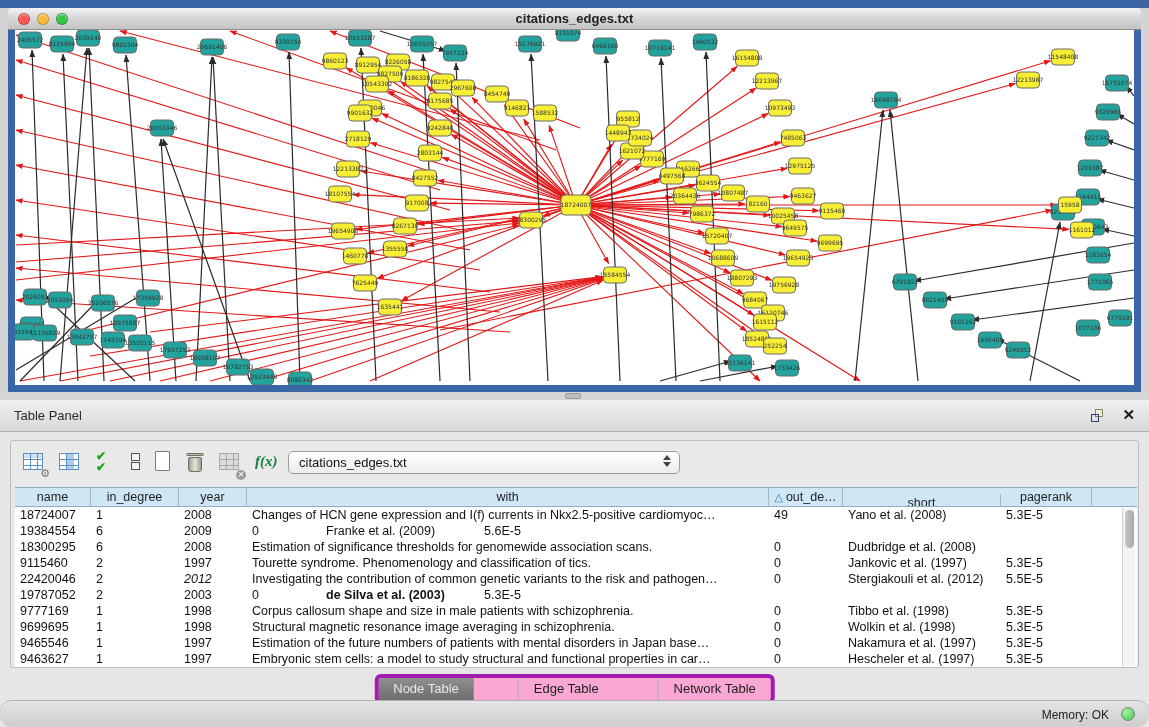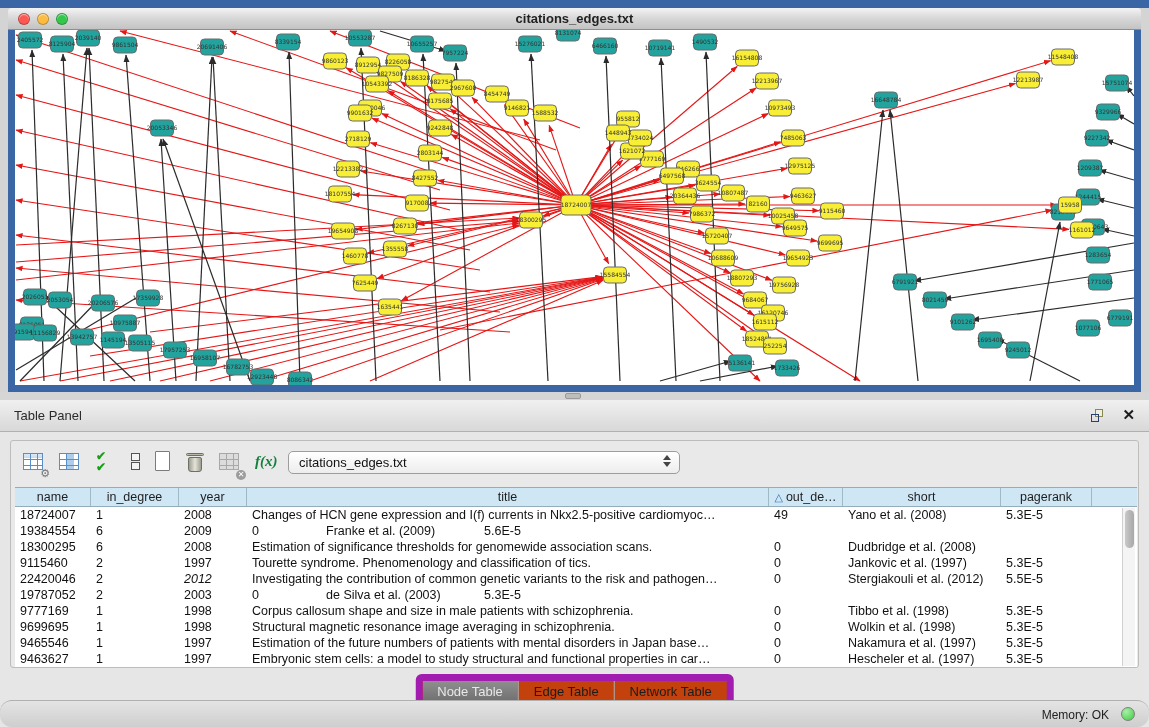--- a/index.html
+++ b/index.html
@@ -76,22 +76,22 @@
   .th { font-size:12.5px; color:#1e1e1e; text-align:center; line-height:19px; border-right:1px solid #9fb9c7;
     overflow:hidden; white-space:nowrap; cursor:pointer; }
   .th .sortmark { color:#2f76b2; font-size:11px; }
   .trow { display:flex; height:16px; cursor:default; }
   .td { font-size:12.5px; color:#111; line-height:16px; padding-left:5px; overflow:hidden; white-space:nowrap; }
   .vscroll { position:absolute; right:2px; top:21px; width:13px; height:158px; background:#f4f4f4; border-left:1px solid #d0d0d0; }
   .vscroll .thumb { position:absolute; left:2px; top:2px; width:9px; height:38px; background:linear-gradient(90deg,#c9c9c9,#a8a8a8); border-radius:5px; }
 
   .tabbar { position:absolute; left:0; top:270px; width:100%; height:30px; }
   .segmented { position:absolute; left:50%; top:4px; transform:translateX(-50%); display:flex;
-    border:7px solid #a21caf; border-radius:6px; overflow:hidden; background:#c2410c;
-    box-shadow:0 1px 0 rgba(255,255,255,.7); }
+    border:4px solid #a21caf; border-radius:6px; overflow:hidden; background:#f9a8d4;
+    box-shadow:0 1px 0 rgba(255,255,255,.7);gap:44px; }
   .seg { font-size:13px; color:#1d1d1d; padding:3px 15px 4px 15px; border-left:1px solid #adadad; cursor:pointer; white-space:nowrap; }
   .seg:first-child { border-left:none; }
   .seg.active { background:linear-gradient(#8f8f8f,#6d6d6d); color:#e8e8e8; }
 
   .statusbar { position:absolute; left:0; top:300px; width:100%; height:27px;
     background:linear-gradient(#e4e4e4,#cecece); border-top:1px solid #b0b0b0;border-radius:12px; }
   .mem { position:absolute; right:40px; top:7px; font-size:12px; color:#222; }
   .memdot { position:absolute; right:14px; top:6px; width:14px; height:14px; border-radius:50%;
     background:radial-gradient(circle at 35% 30%, #a8f0a8, #3ecb3e); border:1px solid #7f7f7f; }
 </style>
@@ -544,23 +544,23 @@
             <div class="tri dn"></div>
         </div>
       </div>
     </div>
 
     <div class="table-wrap">
       <div class="thead" id="thead">
           <div class="th" style="width: 76px;">name</div>
           <div class="th" style="width: 88px;">in_degree</div>
           <div class="th" style="width: 68px;">year</div>
-          <div class="th" style="width: 522px;">title</div>
+          <div class="th" style="width: 522px;">with</div>
           <div class="th" style="width: 74px;"><span class="sortmark">△ </span>out_de…</div>
-          <div class="th" style="width: 158px;">short</div>
+          <div class="th" style="width: 158px; margin-top: 6px;">short</div>
           <div class="th" style="width: 91px;">pagerank</div>
         </div>
       <div id="tbody">
           <div class="trow">
             <div class="td" style="width: 76px;">18724007</div>
             <div class="td" style="width: 88px;">1</div>
             <div class="td" style="width: 68px;">2008</div>
             <div class="td" style="width: 522px;">Changes of HCN gene expression and I(f) currents in Nkx2.5-positive cardiomyoc…</div>
             <div class="td" style="width: 74px;">49</div>
             <div class="td" style="width: 158px;">Yano et al. (2008)</div>
@@ -599,21 +599,21 @@
             <div class="td" style="width: 522px;">Investigating the contribution of common genetic variants to the risk and pathogen…</div>
             <div class="td" style="width: 74px;">0</div>
             <div class="td" style="width: 158px;">Stergiakouli et al. (2012)</div>
             <div class="td" style="width: 91px;">5.5E-5</div>
           </div>
           <div class="trow">
             <div class="td" style="width: 76px;">19787052</div>
             <div class="td" style="width: 88px;">2</div>
             <div class="td" style="width: 68px;">2003</div>
             <div class="td" style="width: 74px;">0</div>
-            <div class="td" style="width: 158px;">de Silva et al. (2003)</div>
+            <div class="td" style="width: 158px; font-weight: bold;">de Silva et al. (2003)</div>
             <div class="td" style="width: 91px;">5.3E-5</div>
           </div>
           <div class="trow">
             <div class="td" style="width: 76px;">9777169</div>
             <div class="td" style="width: 88px;">1</div>
             <div class="td" style="width: 68px;">1998</div>
             <div class="td" style="width: 522px;">Corpus callosum shape and size in male patients with schizophrenia.</div>
             <div class="td" style="width: 74px;">0</div>
             <div class="td" style="width: 158px;">Tibbo et al. (1998)</div>
             <div class="td" style="width: 91px;">5.3E-5</div>

